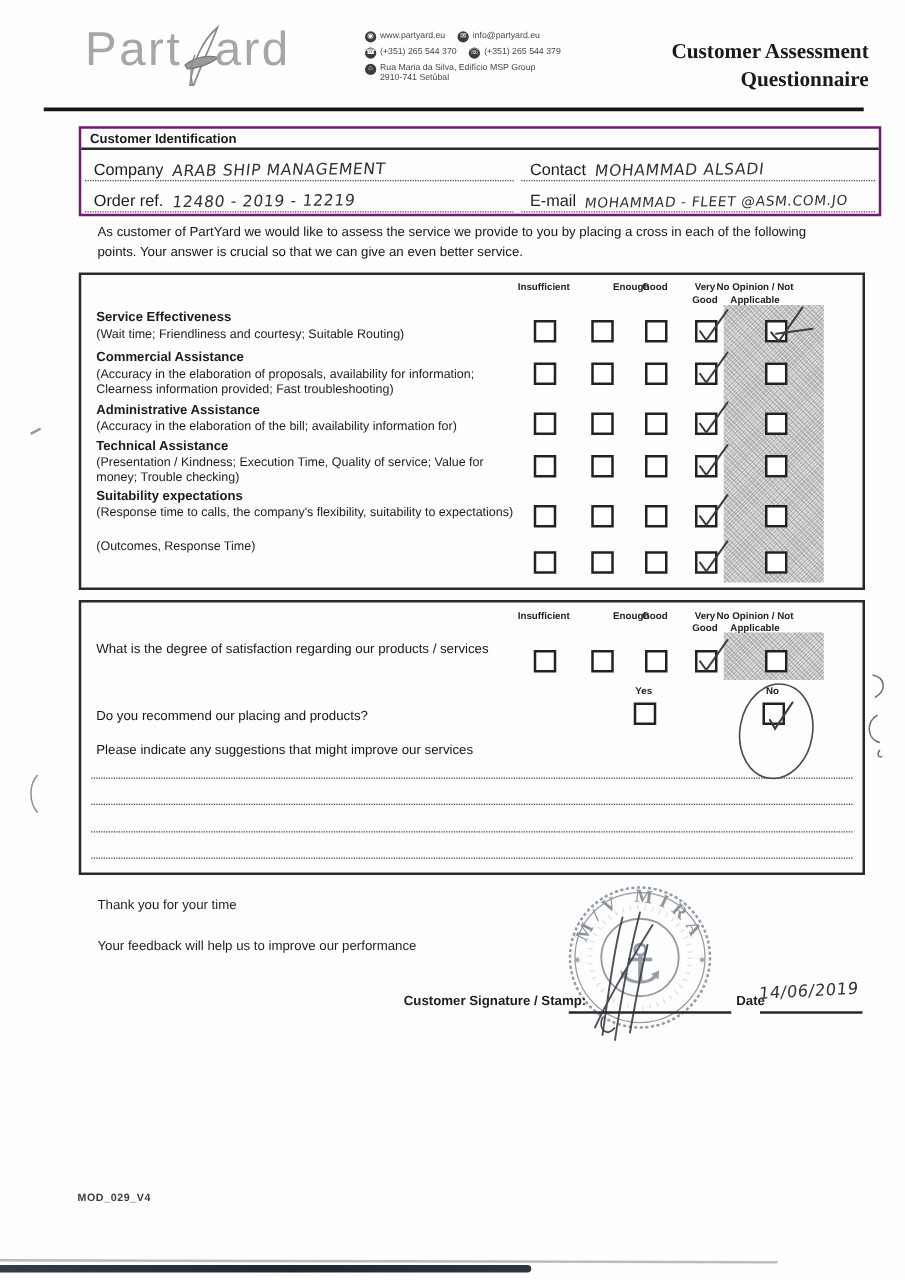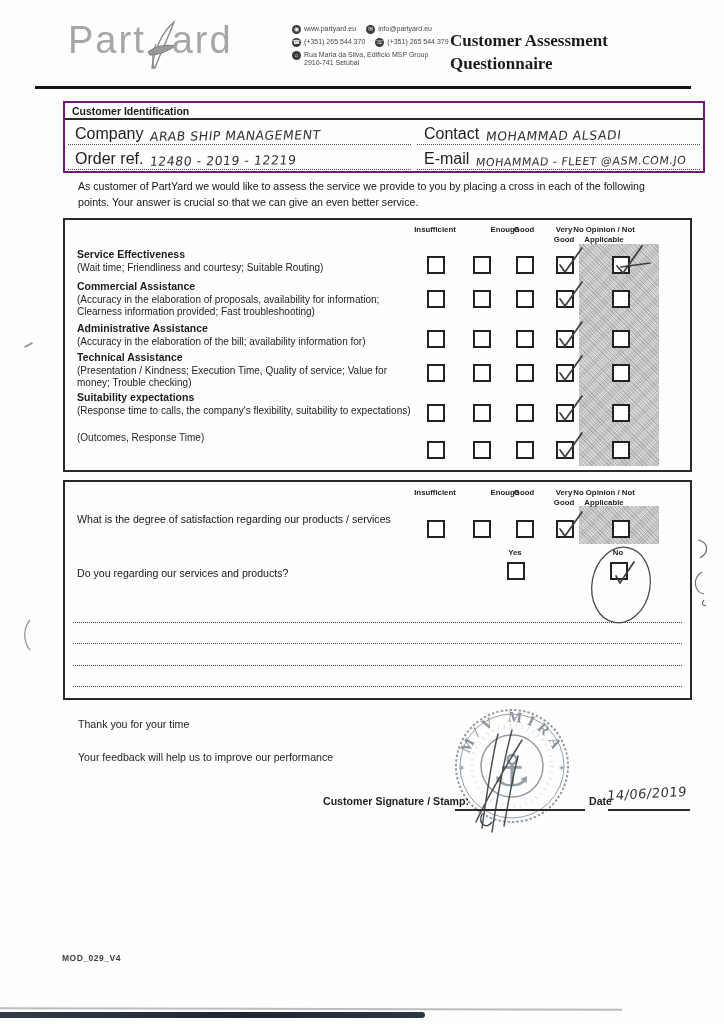--- a/index.html
+++ b/index.html
@@ -9,32 +9,32 @@
 
   
   #logo{left:68px;top:18px;display:flex;align-items:flex-start}
   .logo-txt{font-size:38px;color:#a6a6a6;font-weight:400;letter-spacing:2px;line-height:1.2}
   #leaf{margin:0 -6px 0 -4px}
   #contact{left:292px;top:25px;width:190px;font-size:7px;color:#474747;line-height:1.15}
   .crow{display:flex;align-items:flex-start;margin-bottom:4px;gap:10px}
   .citem{display:flex;align-items:center;gap:3px}
   .cicon{width:9px;height:9px;border-radius:50%;background:#3c3c3c;color:#fff;font-size:6px;
          line-height:9px;text-align:center;flex:0 0 9px;display:inline-block}
-  #qtitle{left:450px;top:30px;width:245px;text-align:left;
+  #qtitle{left:450px;top:30px;width:245px;text-align:right;
           font-family:"Liberation Serif",serif;font-weight:700;font-size:17px;line-height:1.35;color:#1a1a1a}
   #hrule{left:35px;top:86px;width:656px;height:3px;background:#161616}
 
   
   #idbox{left:63px;top:101px;width:642px;height:72px;border:2px solid #701a75;box-sizing:border-box}
   #idhead{font-weight:700;font-size:10.5px;padding:2px 7px 1px;border-bottom:2px solid #2a2a2a}
   .idrow{display:flex;height:25px}
   .idcell{display:flex;align-items:flex-end;padding:0 6px 1px 7px;border-bottom:1.5px dotted #4e4e4e;margin:0 3px}
   .idcell.w1{width:330px}
   .idcell.w2{flex:1}
-  .idlabel{font-size:16px;padding-right:7px;white-space:nowrap}
+  .idlabel{font-size:13px;padding-right:7px;white-space:nowrap}
   .hand{font-family:"DejaVu Sans",sans-serif;font-size:12.5px;color:#30313a;
         transform:skewX(-7deg) rotate(-0.6deg);letter-spacing:0.5px;white-space:nowrap}
 
   #intro{left:78px;top:179px;width:578px;font-size:10.6px;line-height:1.5;color:#151515}
 
   
   .formbox{border:2px solid #2a2a2a;box-sizing:border-box}
   #box1{left:63px;top:218px;width:629px;height:254px}
   #box2{left:63px;top:480px;width:629px;height:220px}
   .band{position:absolute;background:
@@ -262,31 +262,32 @@
     <span class="cb c4" style="top:38px">
         <svg class="check" width="30" height="34" viewBox="0 0 30 34">
           <path d="M5 23 L10 30 L27 6"></path>
         </svg>
       </span>
     <span class="cb c5" style="top:38px"></span>
 
     <div class="minilbl" style="top:66px;left:434px">Yes</div>
     <div class="minilbl" style="top:66px;left:537px">No</div>
 
-    <div class="q" style="top:84px;left:12px;width:360px">Do you regarding our services and products?</div>
+    <div class="q" style="top:84px;left:12px;width:360px">Do you recommend our placing and products?</div>
     <span class="cb" style="top:80px;left:442px"></span>
     <span class="cb" style="top:80px;left:545px">
         <svg class="check" style="left:0;top:-6px" width="26" height="30" viewBox="0 0 26 30">
           <path d="M4 18 L8 25 L22 4"></path>
         </svg>
       </span>
     <svg class="abs" style="left:516px;top:58px" width="84" height="94" viewBox="0 0 84 94">
       <ellipse cx="40" cy="45" rx="29" ry="38" transform="rotate(10 40 45)" fill="none" stroke="#4a4a4a" stroke-width="1.3"></ellipse>
     </svg>
 
+    <div class="q" style="top:111px;left:12px;width:420px">Please indicate any suggestions that might improve our services</div>
     <div class="dotline" style="top:140px"></div>
     <div class="dotline" style="top:161px"></div>
     <div class="dotline" style="top:183px"></div>
     <div class="dotline" style="top:204px"></div>
   </div>
 
   <div class="abs ftext" style="left:78px;top:718px">Thank you for your time</div>
   <div class="abs ftext" style="left:78px;top:751px">Your feedback will help us to improve our performance</div>
 
   <svg class="abs" style="left:448px;top:702px;opacity:.8" width="128" height="128" viewBox="0 0 128 128">

